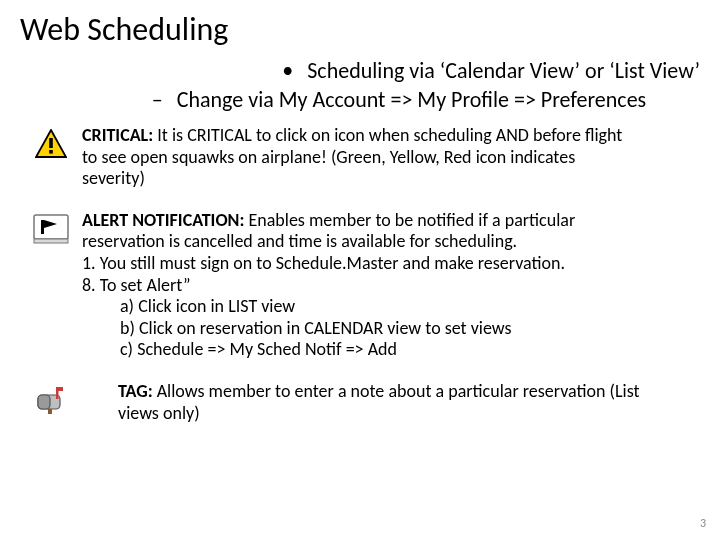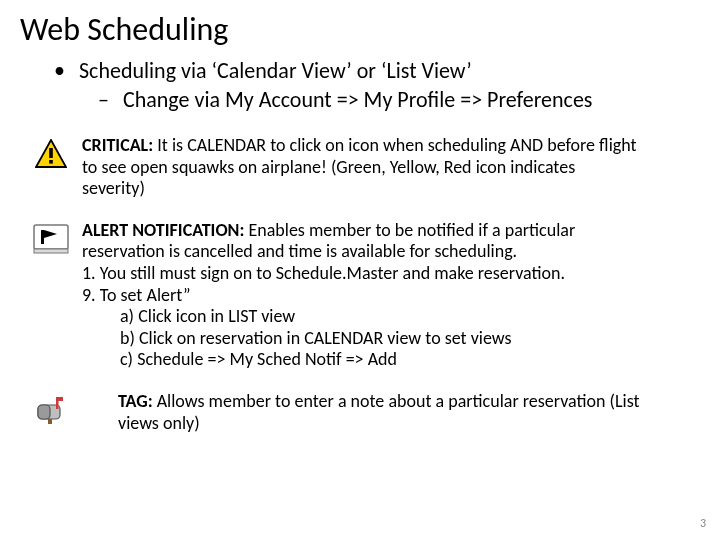--- a/index.html
+++ b/index.html
@@ -1,20 +1,20 @@
 <!DOCTYPE html>
 <html><head>
 <meta charset="utf-8">
 <style>
   html,body{margin:0;padding:0;width:720px;height:540px;background:#fff;font-family:Calibri,"Segoe UI",Arial,sans-serif;color:#000;position:relative;}
   .slide{box-sizing:border-box;width:720px;height:540px;padding:10px 20px 10px 20px;position:relative;}
   .title{font-size:32px;margin:0 0 8px 0;font-weight:400;}
-  .bullet1{font-size:22px;margin:0 0 2px 34px;text-indent:-18px;padding-left:18px;}
+  .bullet1{font-size:22px;margin:0 0 2px 34px;text-indent:-18px;padding-left:18px;text-align:right;}
   .bullet1:before{content:"•";padding-right:14px;}
-  .bullet2{font-size:22px;margin:0 0 22px 78px;text-indent:-18px;padding-left:18px;}
+  .bullet2{font-size:22px;margin:0 0 12px 78px;text-indent:-18px;padding-left:18px;text-align:center;}
   .bullet2:before{content:"–";padding-right:14px;}
   .block{display:flex;align-items:flex-start;margin:0 0 20px 0;}
   .iconcol{width:62px;flex:0 0 62px;display:flex;justify-content:center;padding-top:4px;}
   .txtcol{font-size:18px;line-height:1.2;padding-right:60px;}
   .bold{font-weight:700;}
   .pagenum{position:absolute;right:14px;bottom:10px;font-size:12px;color:#8a8782;}
   svg{display:block;}
 </style>
 </head>
 <body>
@@ -29,39 +29,39 @@
     <div class="iconcol">
       <span>
         <svg width="32" height="30" viewBox="0 0 32 30">
           <polygon points="16,1 31,28 1,28" fill="#ffd200" stroke="#000" stroke-width="1.8"></polygon>
           <rect x="14.2" y="9" width="3.6" height="10" fill="#000"></rect>
           <rect x="14.2" y="21" width="3.6" height="3.6" fill="#000"></rect>
         </svg>
       </span>
     </div>
     <div class="txtcol">
-      <span class="bold">CRITICAL:</span><span>  It is CALENDAR to click on icon when scheduling AND before flight to see open squawks on airplane!  (Green, Yellow, Red icon indicates severity)</span>
+      <span class="bold">CRITICAL:</span><span>  It is CRITICAL to click on icon when scheduling AND before flight to see open squawks on airplane!  (Green, Yellow, Red icon indicates severity)</span>
     </div>
   </div>
 
   <div class="block">
     <div class="iconcol">
       <span>
         <svg width="36" height="30" viewBox="0 0 36 30">
           <rect x="1" y="1" width="34" height="24" rx="2" fill="#fff" stroke="#777" stroke-width="1.5"></rect>
           <rect x="8" y="6" width="3" height="14" fill="#000"></rect>
           <polygon points="11,6 24,10 11,14" fill="#000"></polygon>
           <rect x="1" y="25" width="34" height="4" fill="#d9d9d9" stroke="#777" stroke-width="1"></rect>
         </svg>
       </span>
     </div>
     <div class="txtcol">
       <span class="bold">ALERT NOTIFICATION:</span><span>  Enables member to be notified if a particular reservation is cancelled and time is available for scheduling.</span><br>
       <span>1.  You still must sign on to Schedule.Master and make reservation.</span><br>
-      <span>9.  To set Alert”</span><br>
+      <span>8.  To set Alert”</span><br>
       <span style="padding-left:38px;display:inline-block;">a)    Click icon in LIST view</span><br>
       <span style="padding-left:38px;display:inline-block;">b)    Click on reservation in CALENDAR view to set views</span><br>
       <span style="padding-left:38px;display:inline-block;">c)    Schedule =&gt;  My Sched Notif =&gt;  Add</span>
     </div>
   </div>
 
   <div class="block" style="margin-bottom:0;gap:36px;">
     <div class="iconcol">
       <span>
         <svg width="30" height="30" viewBox="0 0 30 30">

